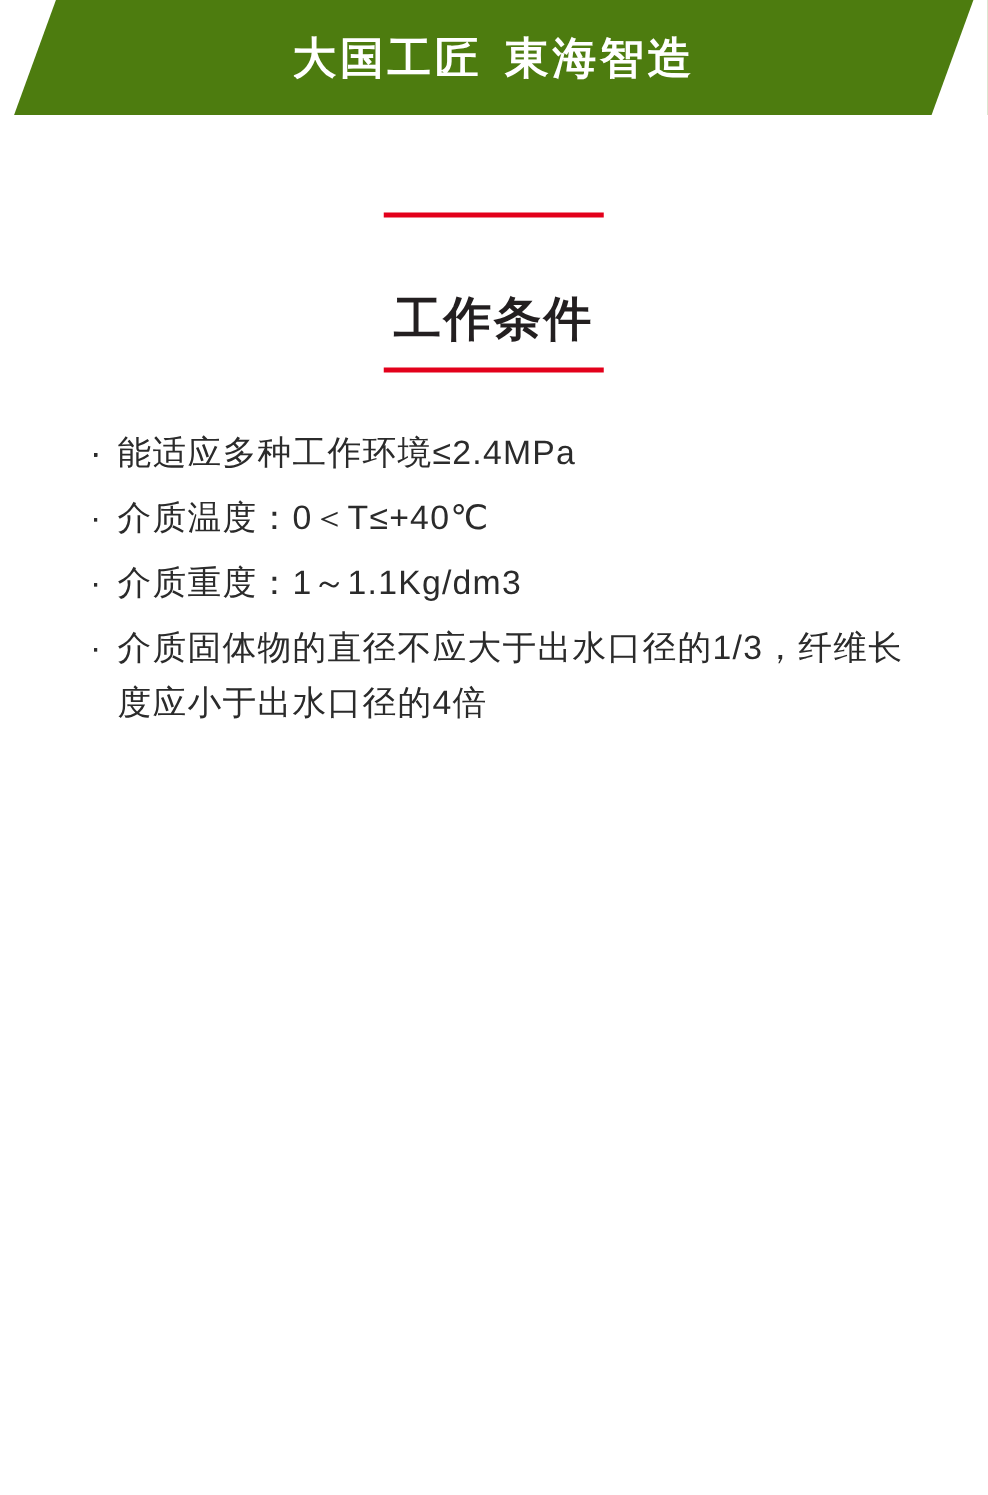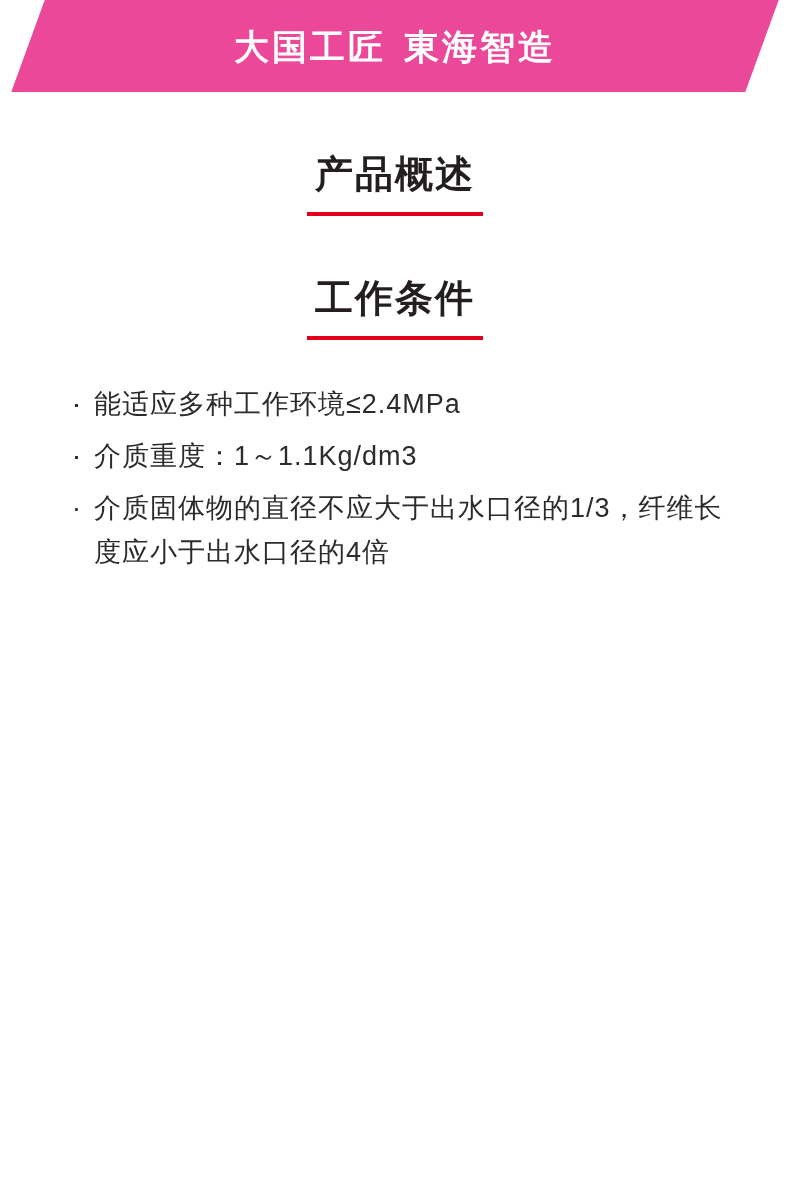--- a/index.html
+++ b/index.html
@@ -21,21 +21,21 @@
     width: 790px;
     height: 1196px;
     box-sizing: border-box;
   }
 
   
   .banner {
     position: relative;
     width: 790px;
     height: 92px;
-    background: #ec4899;
+    background: #4d7c0f;
     display: flex;
     align-items: center;
     justify-content: flex-end;
     overflow: hidden;
   }
   .banner::before,
   .banner::after {
     content: "";
     position: absolute;
     top: 0;
@@ -146,35 +146,34 @@
       <div class="banner-text">
         <span>大国工匠</span><span class="gap"></span><span>東海智造</span>
       </div>
     </div>
   </div>
 
   <div class="spacer-lg"></div>
 
   <div class="section">
     <div class="section-heading">
-      <h2 class="section-title">产品概述</h2>
       <div class="title-rule"></div>
     </div>
   </div>
 
   <div class="spacer-lg"></div>
 
   <div class="section">
     <div class="section-heading">
       <h2 class="section-title">工作条件</h2>
       <div class="title-rule"></div>
     </div>
     <ul class="cond-list">
       <li><span class="dot">·</span></li>
       <li><span class="dot">·</span></li>
       <li><span class="dot">·</span><span class="cond-text">能适应多种工作环境≤2.4MPa</span></li>
-      <li><span class="dot">·</span></li>
+      <li><span class="dot">·</span><span class="cond-text">介质温度：0＜T≤+40℃</span></li>
       <li><span class="dot">·</span><span class="cond-text">介质重度：1～1.1Kg/dm3</span></li>
       <li><span class="dot">·</span><span class="cond-text">介质固体物的直径不应大于出水口径的1/3，纤维长度应小于出水口径的4倍</span></li>
     </ul>
   </div>
 
 </div>
 
 </body></html>

